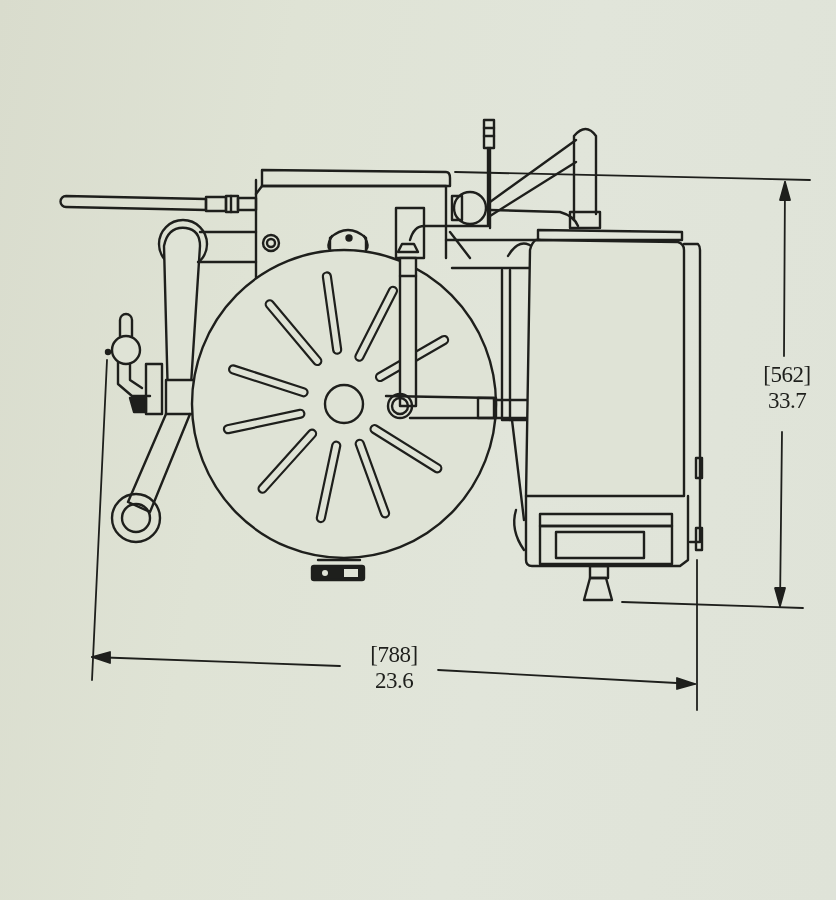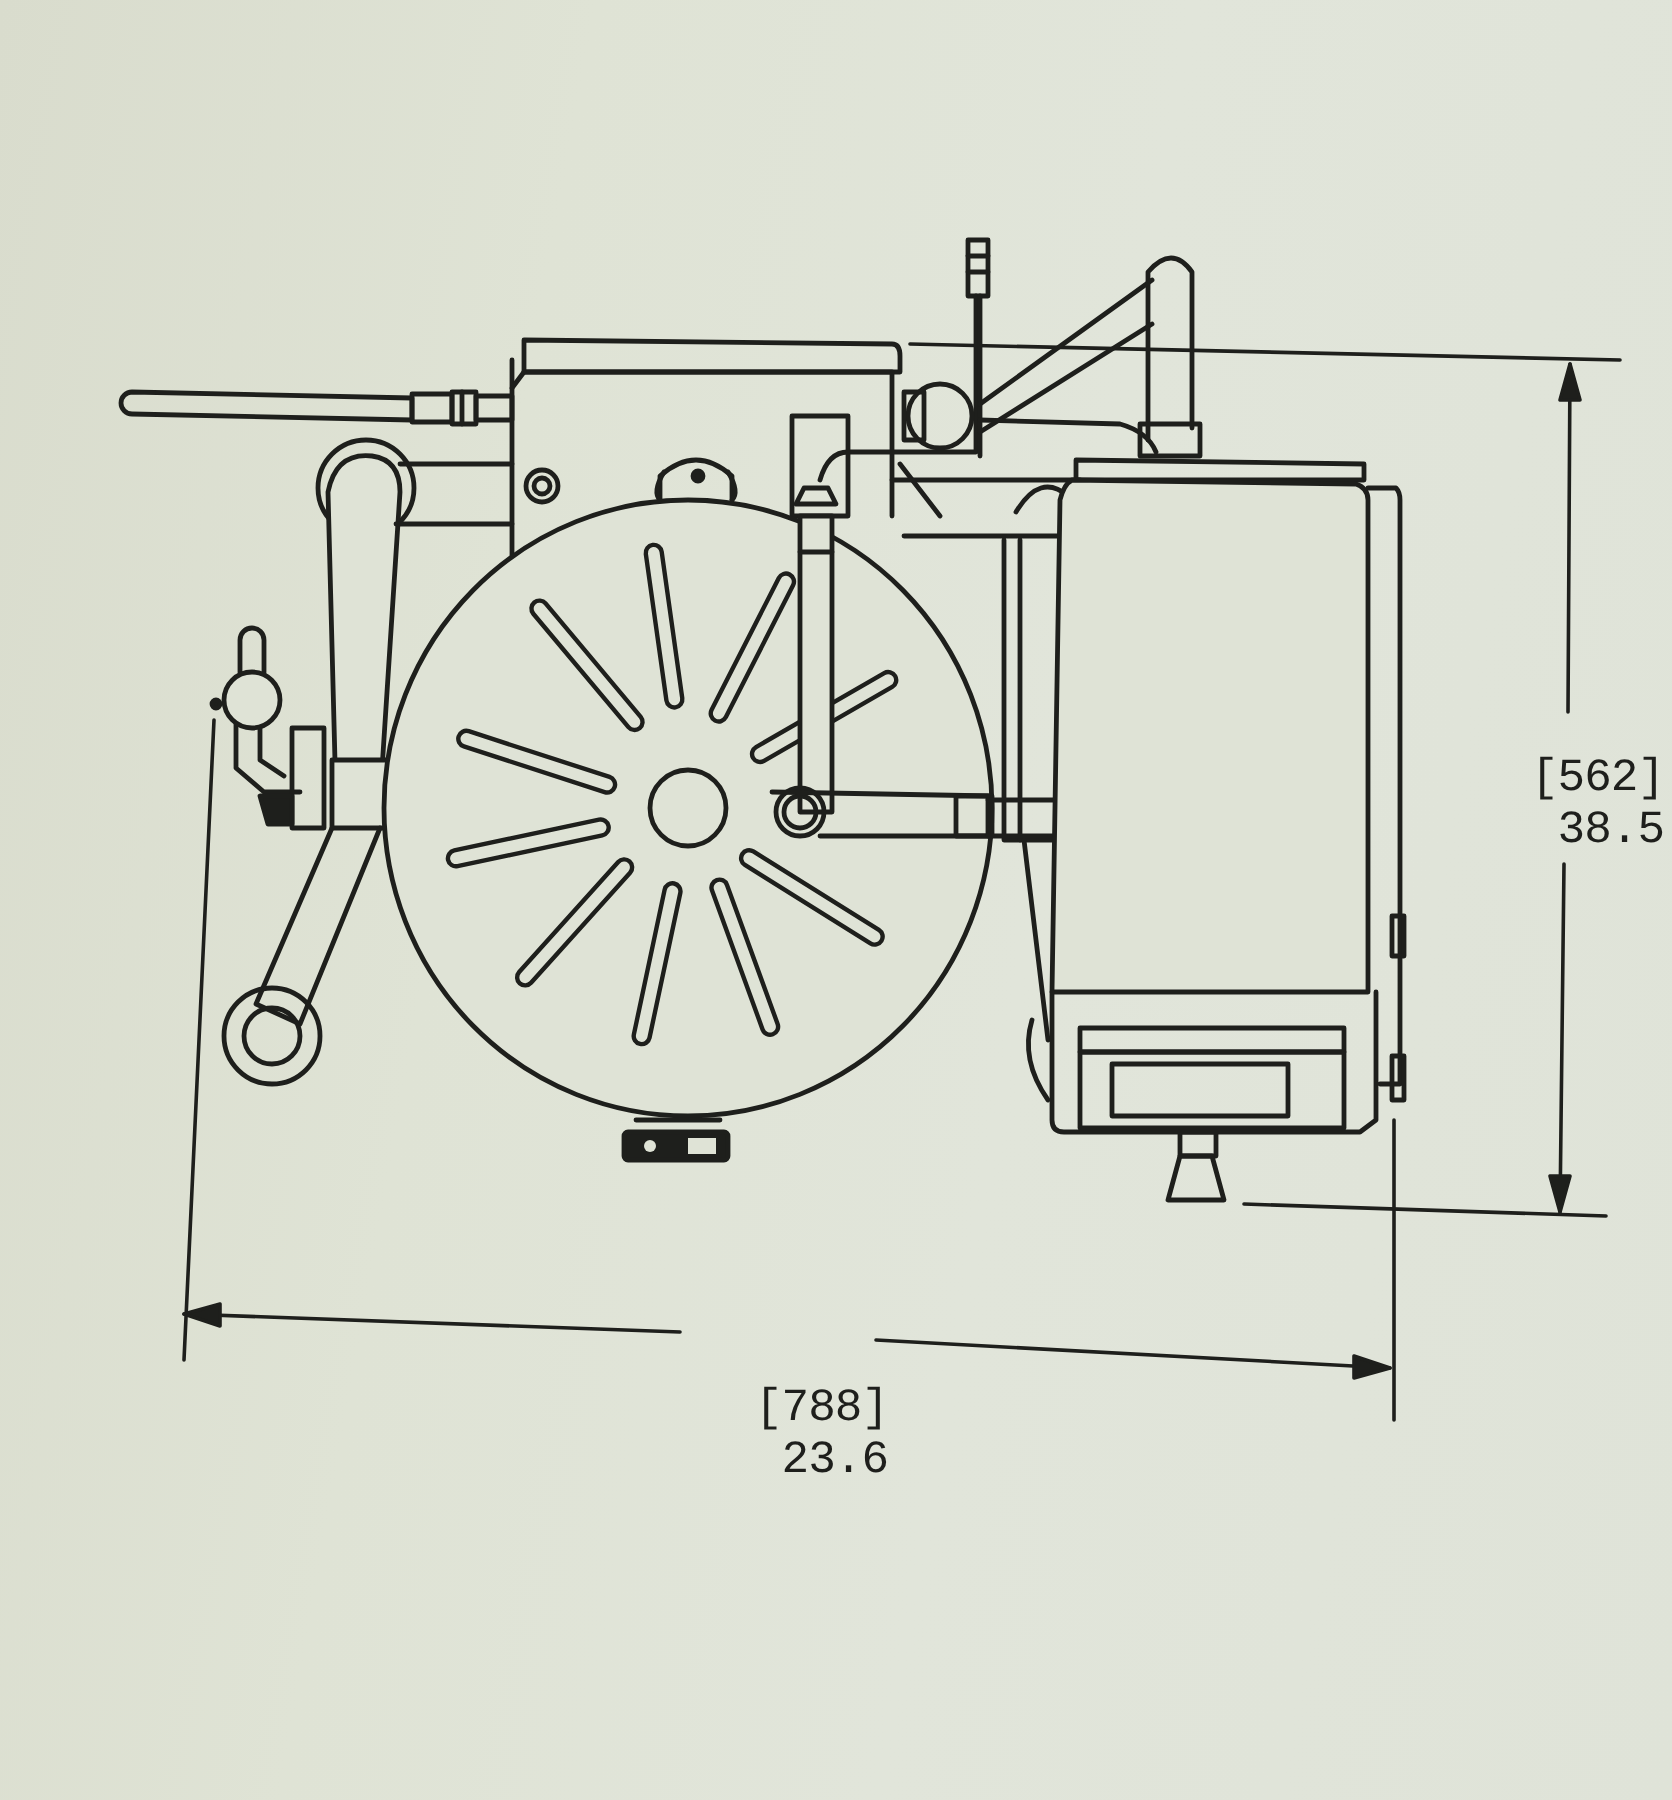--- a/index.html
+++ b/index.html
@@ -4,28 +4,27 @@
 <style>
   html, body { margin: 0; padding: 0; }
   body {
     width: 836px; height: 900px; overflow: hidden;
     background: linear-gradient(100deg, #d9dccd 0%, #dfe3d5 30%, #e1e5da 60%, #dfe3d8 100%);
     font-family: "Liberation Sans", sans-serif;
     position: relative;
   }
   #drawing { position: absolute; left: 0; top: 0; }
   .dim-label {
-    position: absolute; text-align: right; color: #1e1f1c;
-    font-family: Liberation Mono, monospace; font-size: 23px; line-height: 26px;
+    position: absolute; text-align: center; color: #1e1f1c;
+    font-family: Liberation Serif, serif; font-size: 23px; line-height: 26px;
     letter-spacing: -0.5px;
-    margin-top: 14px;
   }
   .dim-label span { display: block; }
   #dim-height { left: 742px; top: 362px; width: 90px; }
-  #dim-width  { left: 344px; top: 677px; width: 100px; }
+  #dim-width  { left: 344px; top: 642px; width: 100px; }
 </style>
 </head>
 <body>
 
 <svg id="drawing" width="836" height="900" viewBox="0 0 836 900" xmlns="http://www.w3.org/2000/svg" fill="none" stroke="#1e1f1c" stroke-width="2.4" stroke-linecap="round" stroke-linejoin="round">
 
   <g stroke-width="1.8">
     <line x1="455" y1="172" x2="810" y2="180"></line>
     <line x1="622" y1="602" x2="803" y2="608"></line>
     <line x1="785" y1="182" x2="784" y2="356"></line>
@@ -165,19 +164,19 @@
   <g>
     <rect x="312" y="566" width="52" height="14" rx="2" fill="#1e1f1c"></rect>
     <rect x="344" y="569" width="14" height="8" fill="#dfe3d6" stroke="none"></rect>
     <circle cx="325" cy="573" r="3" fill="#dfe3d6" stroke="none"></circle>
     <line x1="318" y1="560" x2="360" y2="560"></line>
   </g>
 </svg>
 
 <div id="dim-height" class="dim-label">
   <span>[562]</span>
-  <span>38.5</span>
+  <span>33.7</span>
 </div>
 
 <div id="dim-width" class="dim-label">
   <span>[788]</span>
   <span>23.6</span>
 </div>
 
 </body></html>

